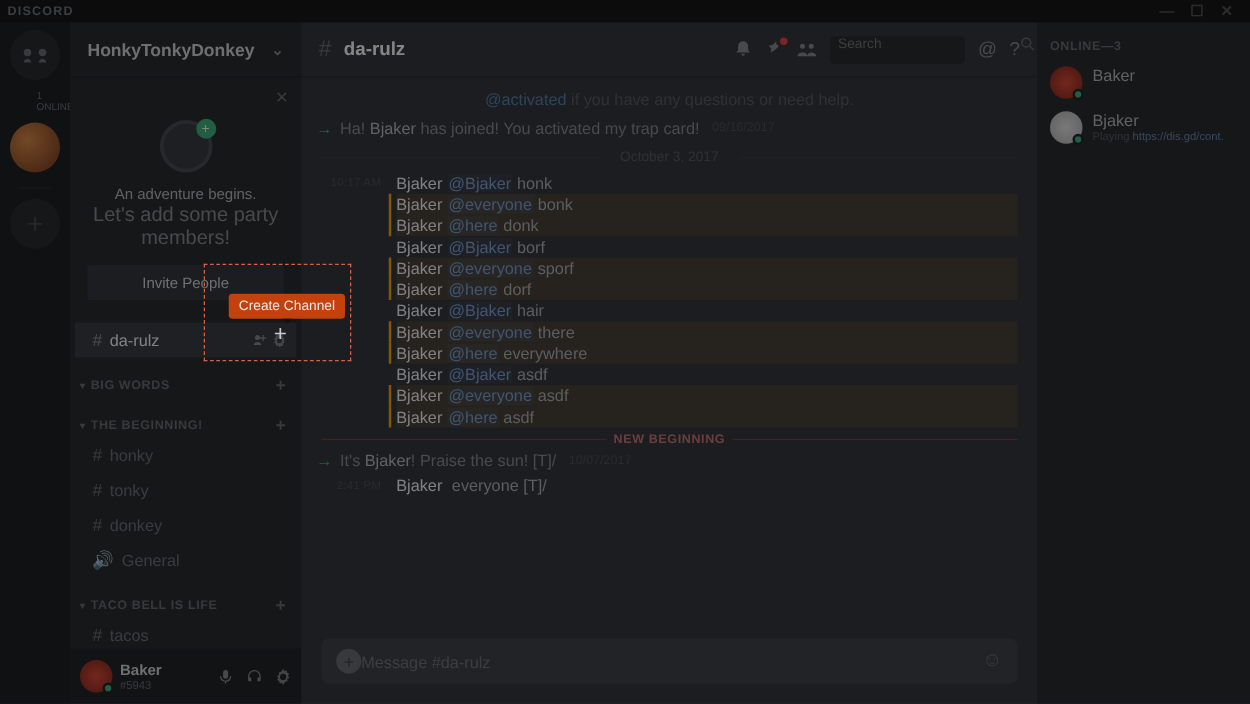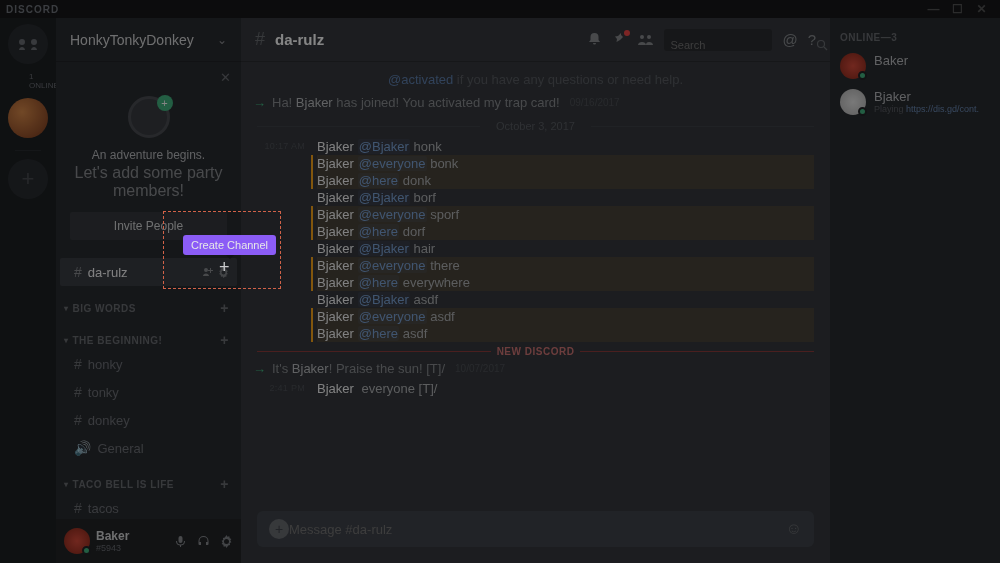--- a/index.html
+++ b/index.html
@@ -63,21 +63,21 @@
     display: flex;
     flex-direction: column;
     position: relative;
   }
   .server-header {
     height: 44px;
     display: flex;
     align-items: center;
     padding: 0 14px;
     color: #d4d5d6;
-    font-weight: 400;
+    font-weight: 700;
     font-size: 14px;
     border-bottom: 1px solid rgba(0,0,0,0.2);
     cursor: pointer;
   }
   .server-header .chev { margin-left: auto; color: #8a8d91; font-size: 12px; }
   .adventure-box {
     padding: 34px 14px 14px;
     text-align: center;
     position: relative;
   }
@@ -168,21 +168,21 @@
   .chat-header .chan-name { color: #fff; font-weight: 600; font-size: 15px; }
   .chat-header .spacer { flex: 1; }
   .hdr-icon { color: #8a8d91; cursor: pointer; font-size: 15px; position: relative; }
   .hdr-icon .badge { position: absolute; top: -2px; right: -3px; width: 6px; height: 6px; border-radius: 50%; background: #f04747; }
   .search-box {
     background: #2b2d31;
     border-radius: 3px;
     height: 22px;
     width: 108px;
     display: flex;
-    align-items: flex-end;
+    align-items: flex-start;
     padding: 0 6px;
     gap: 4px;
   }
   .search-box input {
     flex: 1;
     background: none;
     border: none;
     color: #b9bbbe;
     font-size: 11px;
     outline: none;
@@ -321,21 +321,21 @@
     top: -8px;
     width: 118px;
     height: 78px;
     border: 1px dashed #d26248;
     pointer-events: none;
   }
   .tooltip {
     position: absolute;
     left: -40px;
     top: 16px;
-    background: #8b5cf6;
+    background: #c2410c;
     color: #e6e7e8;
     font-size: 11px;
     padding: 4px 8px;
     border-radius: 3px;
     white-space: nowrap;
     z-index: 30;
   }
   .tooltip::after {
     content:'';
     position: absolute;
@@ -550,21 +550,21 @@
             <div class="msg-line hl"><span class="author">Bjaker</span><span class="mention">@everyone</span><span> there</span></div>
             <div class="msg-line hl"><span class="author">Bjaker</span><span class="mention">@here</span><span> everywhere</span></div>
             <div class="msg-line"><span class="author">Bjaker</span><span class="mention">@Bjaker</span><span> asdf</span></div>
             <div class="msg-line hl"><span class="author">Bjaker</span><span class="mention">@everyone</span><span> asdf</span></div>
             <div class="msg-line hl"><span class="author">Bjaker</span><span class="mention">@here</span><span> asdf</span></div>
           </div>
       </div>
 
       <div class="new-divider">
         <span class="line"></span>
-        <span class="label">NEW DISCORD</span>
+        <span class="label">NEW BEGINNING</span>
         <span class="line"></span>
       </div>
 
       <div class="join-msg">
         <span class="arrow">→</span>
         <span>
           <span>It's </span><span class="uname">Bjaker</span><span>! Praise the sun! [T]/</span>
         </span>
         <span class="ts">10/07/2017</span>
       </div>

